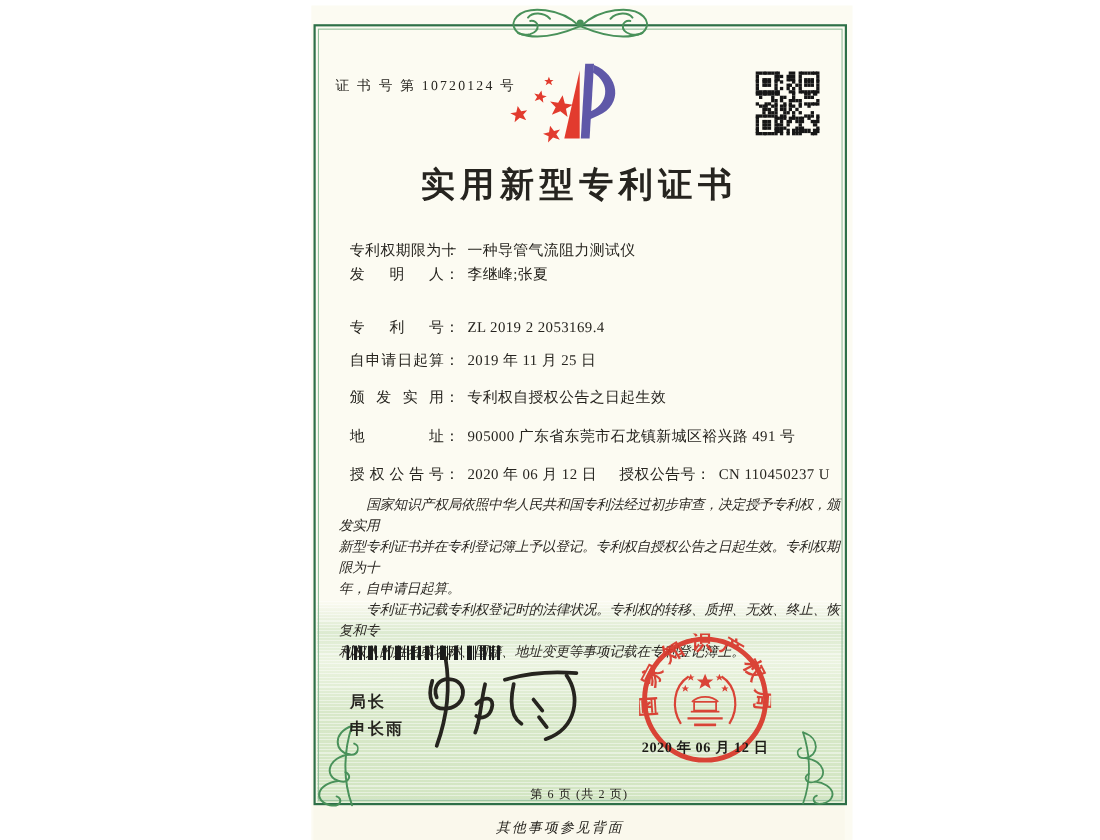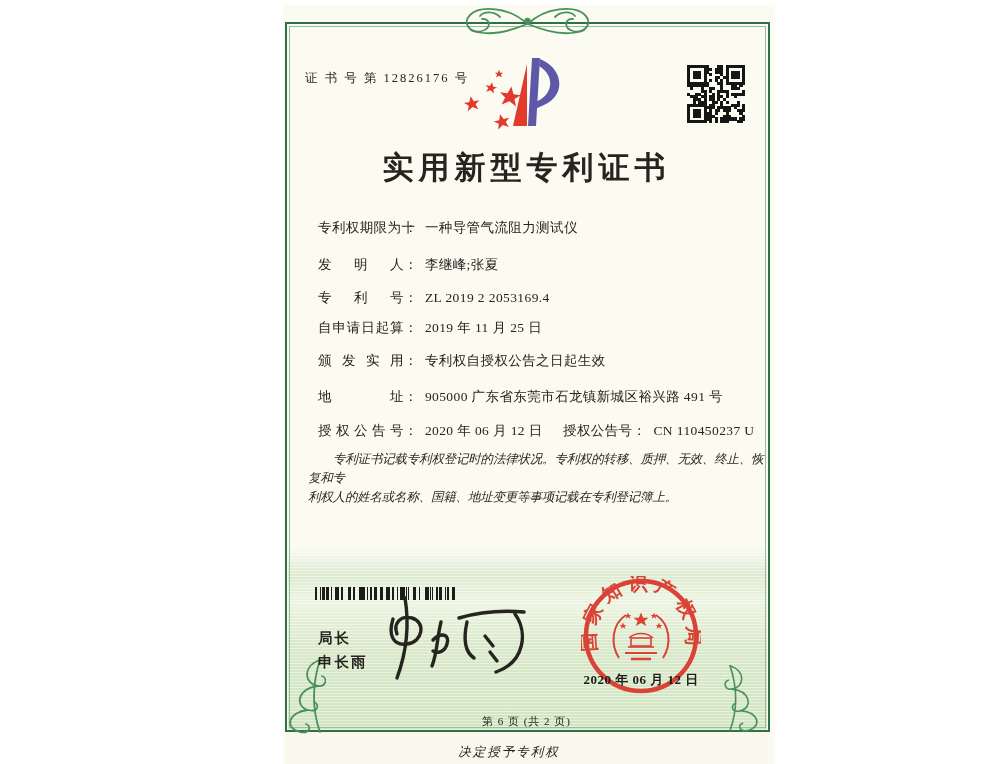--- a/index.html
+++ b/index.html
@@ -20,21 +20,21 @@
   }
   .below-frame{position:absolute;left:285px;top:730px;width:483px;height:34px;background:#faf8ec}
 
   .cert-no{position:absolute;left:305px;top:70px;font-size:12.5px;letter-spacing:2px;white-space:nowrap}
   .title{position:absolute;left:285px;top:147px;width:483px;text-align:center;
          font-size:31px;font-weight:bold;letter-spacing:5px;white-space:nowrap}
 
   .row{position:absolute;left:318px;font-size:13.5px;white-space:nowrap;letter-spacing:.4px}
   .lbl{display:inline-block;width:86px;text-align:justify;text-align-last:justify;vertical-align:bottom}
   .val{margin-left:7px}
-  .r1{top:219px}.r2{top:256px}.r3{top:289px}.r4{top:319px}.r5{top:352px}.r6{top:388px}.r7{top:422px}
+  .r1{top:219px}.r2{top:241px}.r3{top:289px}.r4{top:319px}.r5{top:352px}.r6{top:388px}.r7{top:422px}
   .row-grant2{position:absolute;left:563px;top:422px;font-size:13.5px;white-space:nowrap;letter-spacing:.4px}
 
   .paras{position:absolute;left:308px;top:450px;width:460px;font-size:12.5px;line-height:19px;
          font-style:italic;letter-spacing:-.2px;color:#2b2823}
   .paras p{margin:0;text-indent:2em;white-space:pre-line}
 
   .barcode{position:absolute;left:315px;top:587px;width:141px;height:13px;
     background-image:
       repeating-linear-gradient(90deg,#1c1c1c 0 2px,transparent 2px 5px,#1c1c1c 5px 6px,transparent 6px 11px),
       repeating-linear-gradient(90deg,#1c1c1c 0 1px,transparent 1px 7px,#1c1c1c 7px 10px,transparent 10px 13px);
@@ -94,21 +94,21 @@
 </svg>
 <svg class="orn-br" width="52" height="70" viewBox="0 0 52 78">
   <g fill="none" stroke="#49915a" stroke-width="1.8" stroke-linecap="round">
     <path d="M46,2 C28,8 30,26 44,28 C52,29 54,20 48,18"></path>
     <path d="M44,28 C24,30 20,48 34,52 C44,55 46,46 40,44"></path>
     <path d="M34,52 C14,54 10,70 26,74 C36,76 38,68 32,66"></path>
     <path d="M46,2 C38,26 38,52 46,74"></path>
   </g>
 </svg>
 
-<div class="cert-no">证 书 号 第 12826176 号</div>
+<div class="cert-no">证 书 号 第 10720124 号</div>
 
 <svg class="logo" width="118" height="80" viewBox="0 0 118 80">
   <defs>
     <path id="star" d="M0,-10 L2.9,-3.1 10,-3.1 4.5,1.2 6.9,8.1 0,4 -6.9,8.1 -4.5,1.2 -10,-3.1 -2.9,-3.1 Z"></path>
   </defs>
   <polygon points="77,10 63,72 77,72" fill="#e23b2e"></polygon>
   <polygon points="82,4 90,4 86,72 78,72" fill="#5f58a8"></polygon>
   <path d="M90,5 C113,14 117,41 94,51 L83,56 L85,48 C103,42 106,22 89,12 Z" fill="#5f58a8"></path>
   <use href="#star" transform="translate(49,20) scale(0.42)" fill="#e23b2e"></use>
   <use href="#star" transform="translate(41,34) scale(0.58) rotate(12)" fill="#e23b2e"></use>
@@ -387,20 +387,23 @@
   <span class="lbl">地址</span><span>：</span><span class="val">905000 广东省东莞市石龙镇新城区裕兴路 491 号</span>
 </div>
 <div class="row r7">
   <span class="lbl">授权公告号</span><span>：</span><span class="val">2020 年 06 月 12 日</span>
 </div>
 <div class="row-grant2">
   <span>授权公告号</span><span>：</span><span class="val">CN 110450237 U</span>
 </div>
 
 <div class="paras">
+  <p>国家知识产权局依照中华人民共和国专利法经过初步审查，决定授予专利权，颁发实用
+新型专利证书并在专利登记簿上予以登记。专利权自授权公告之日起生效。专利权期限为十
+年，自申请日起算。</p>
   <p>专利证书记载专利权登记时的法律状况。专利权的转移、质押、无效、终止、恢复和专
 利权人的姓名或名称、国籍、地址变更等事项记载在专利登记簿上。</p>
 </div>
 
 <div class="barcode"></div>
 
 <div class="officer-title">局长</div>
 <div class="officer-name">申长雨</div>
 
 <svg class="signature" width="152" height="96" viewBox="0 0 152 96">
@@ -438,13 +441,13 @@
     <use href="#star" transform="translate(42,50) scale(0.34)"></use>
     <use href="#star" transform="translate(78,50) scale(0.34)"></use>
   </g>
   <text font-size="19" font-weight="bold" fill="#d9372b" letter-spacing="6" font-family="&quot;Liberation Serif&quot;,&quot;DejaVu Serif&quot;,serif">
     <textPath href="#sealArc" startOffset="50%" text-anchor="middle">国家知识产权局</textPath>
   </text>
 </svg>
 <div class="seal-date">2020 年 06 月 12 日</div>
 
 <div class="page-info">第 6 页 (共 2 页)</div>
-<div class="back-note">决定授予专利权</div>
+<div class="back-note">其他事项参见背面</div>
 
 </body></html>

